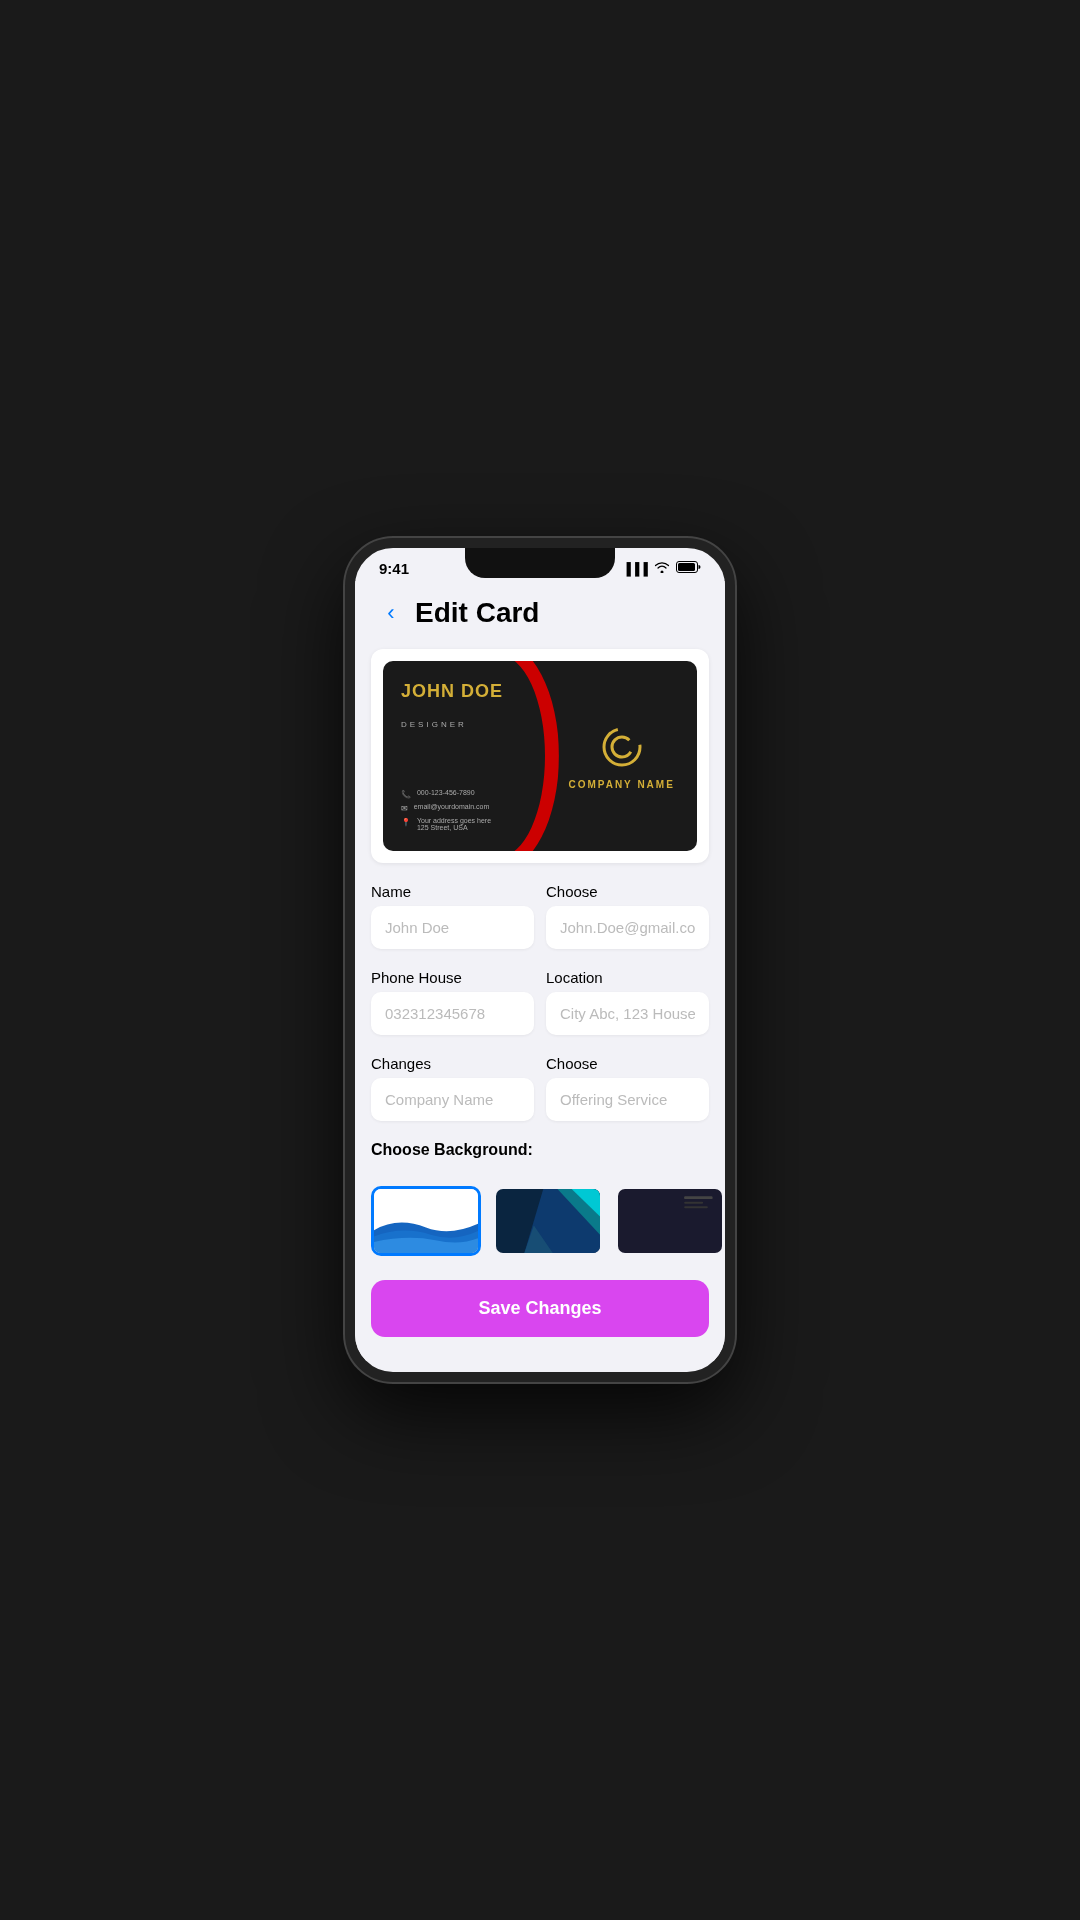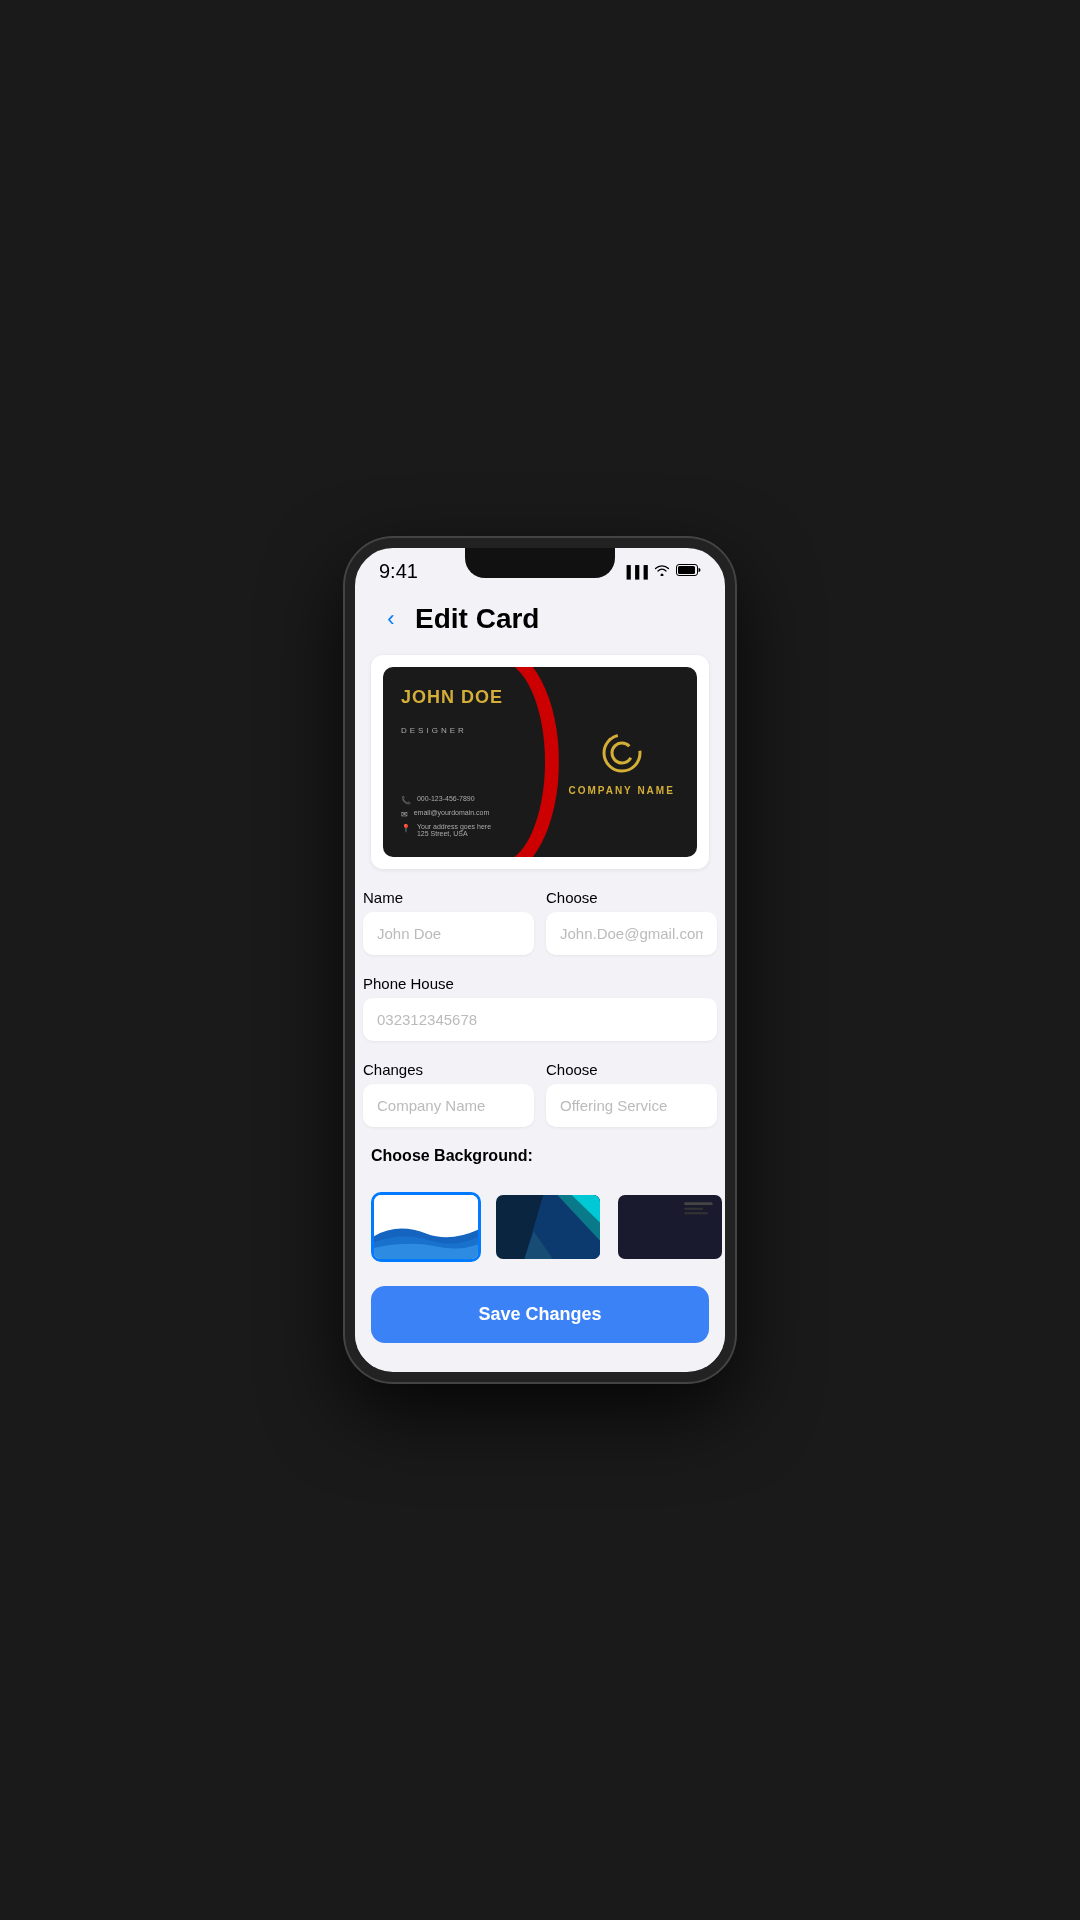--- a/index.html
+++ b/index.html
@@ -40,22 +40,22 @@
     .status-bar {
       display: flex;
       justify-content: space-between;
       align-items: center;
       padding: 12px 24px 4px;
       position: relative;
       z-index: 5;
     }
 
     .status-time {
-      font-size: 20px;
-      font-weight: 400;
+      font-size: 15px;
+      font-weight: 700;
       color: #000;
     }
 
     .status-icons {
       display: flex;
       gap: 6px;
       align-items: center;
     }
 
     .status-icon {
@@ -196,21 +196,21 @@
       top: -20px;
       width: 120px;
       height: 230px;
       border: 14px solid #cc0000;
       border-radius: 50%;
       z-index: 1;
       clip-path: inset(0 0 0 50%);
     }
 
     .form-section {
-      padding: 0 8px;
+      padding: 0 16px;
     }
 
     .form-row {
       display: flex;
       gap: 12px;
       margin-bottom: 20px;
     }
 
     .form-group {
       flex: 1;
@@ -272,21 +272,21 @@
     .bg-option.selected {
       border-color: #007aff;
     }
 
     .save-btn-container {
       padding: 0 16px 16px;
     }
 
     .save-btn {
       width: 100%;
-      background: #3b82f6;
+      background: #d946ef;
       color: #fff;
       border: none;
       border-radius: 14px;
       padding: 18px;
       font-size: 18px;
       font-weight: 600;
       cursor: pointer;
       text-align: center;
     }
   </style>
@@ -374,20 +374,24 @@
           <label class="form-label">Choose</label>
           <input class="form-input" type="email" placeholder="John.Doe@gmail.com" style="">
         </div>
       </div>
 
       <div class="form-row">
         <div class="form-group">
           <label class="form-label">Phone House</label>
           <input class="form-input" type="tel" placeholder="032312345678" style="">
         </div>
+        <div class="form-group">
+          <label class="form-label">Location</label>
+          <input class="form-input" type="text" placeholder="City Abc, 123 House" style="">
+        </div>
       </div>
 
       <div class="form-row">
         <div class="form-group">
           <label class="form-label">Changes</label>
           <input class="form-input" type="text" placeholder="Company Name" style="">
         </div>
         <div class="form-group">
           <label class="form-label">Choose</label>
           <input class="form-input" type="text" placeholder="Offering Service" style="">

